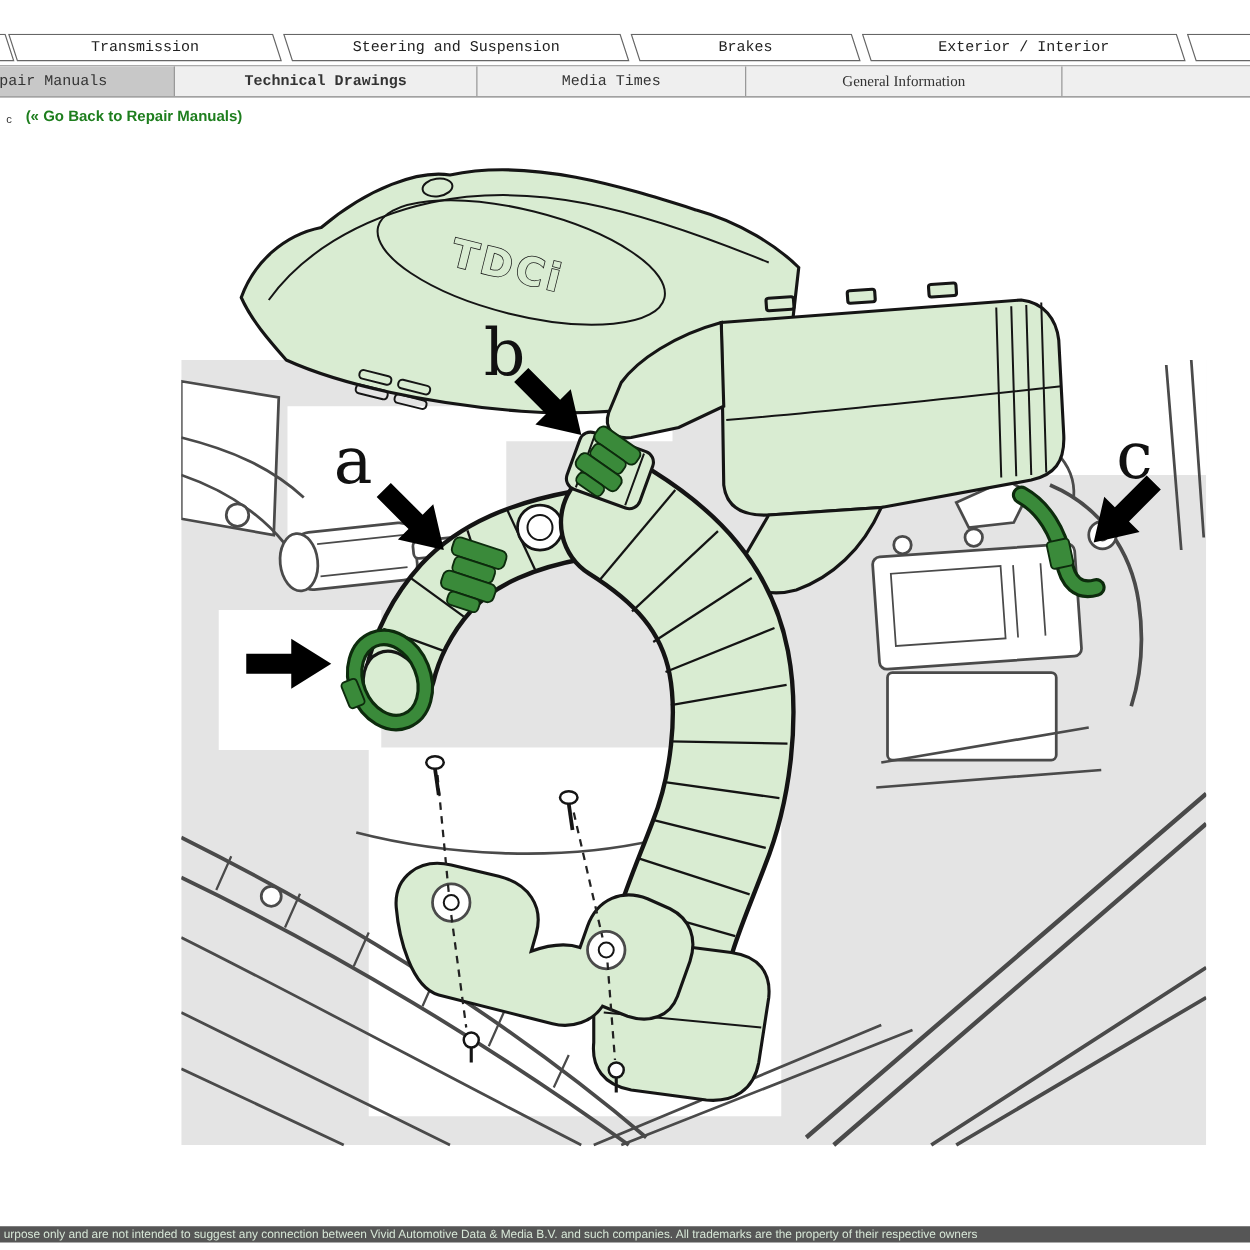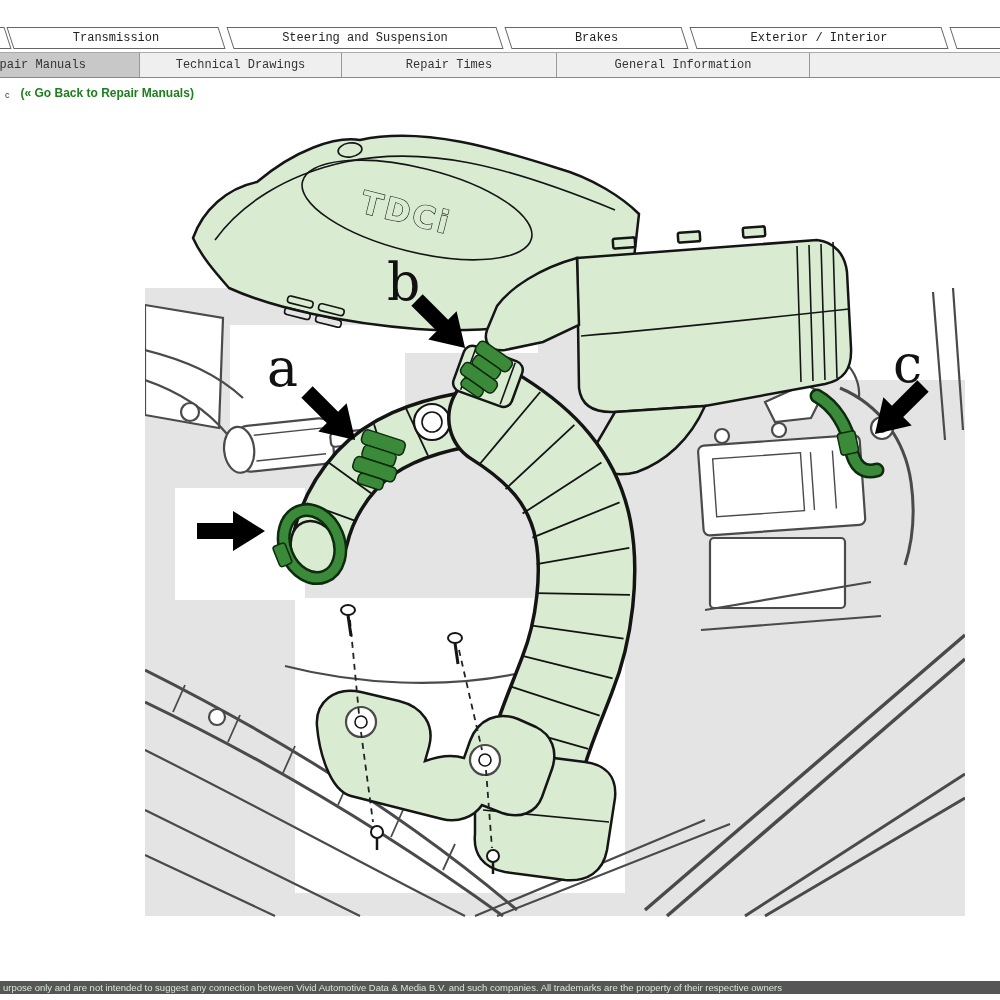--- a/index.html
+++ b/index.html
@@ -69,27 +69,27 @@
     <div class="ptab" style="left:693px;width:252px;">
       <span class="lbl">Exterior / Interior</span>
     </div>
     <div class="ptab" style="left:953px;width:60px;"></div>
   </div>
 
   <div class="tabbar-secondary">
     <div class="stab active" style="width:208px;margin-left:-68px;">
       <span>Repair Manuals</span>
     </div>
-    <div class="stab" style="width:202px;">
+    <div class="stab" style="width:242px;font-weight:bold;">
       <span>Technical Drawings</span>
     </div>
     <div class="stab" style="width:215px;">
-      <span>Repair Times</span>
-    </div>
-    <div class="stab" style="width:253px;">
+      <span>Media Times</span>
+    </div>
+    <div class="stab" style="width:253px;font-family:Liberation Serif, serif;">
       <span>General Information</span>
     </div>
     <div class="stab stab-filler" style="border-right:none;"></div>
   </div>
 
   <div class="backlink-row">
     <span class="prefix-c">c</span>
     <a class="backlink">(« Go Back to Repair Manuals)</a>
   </div>
 

